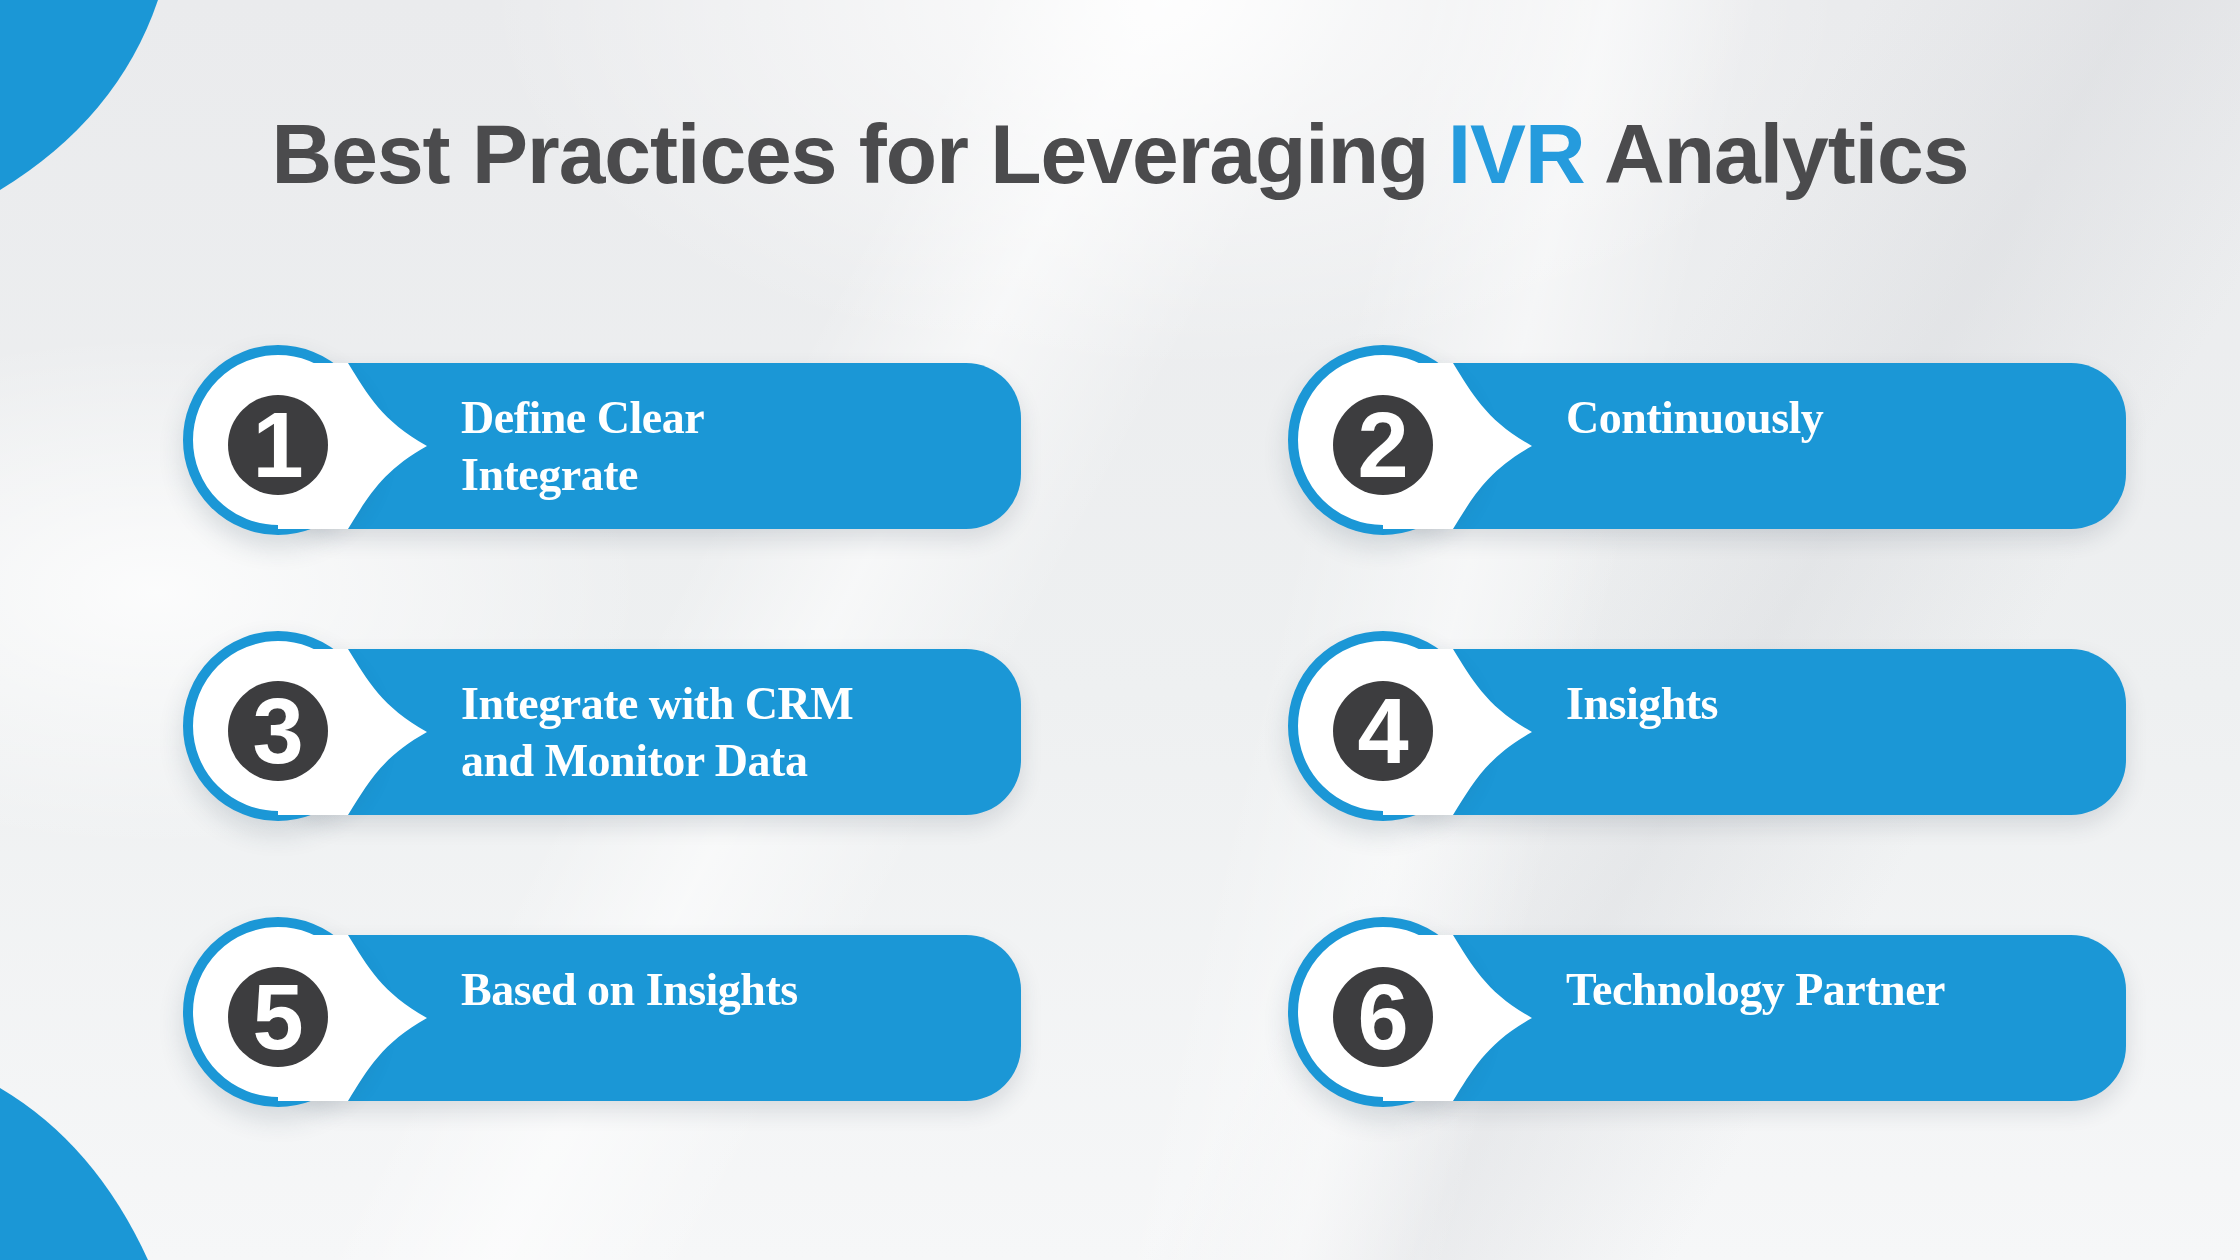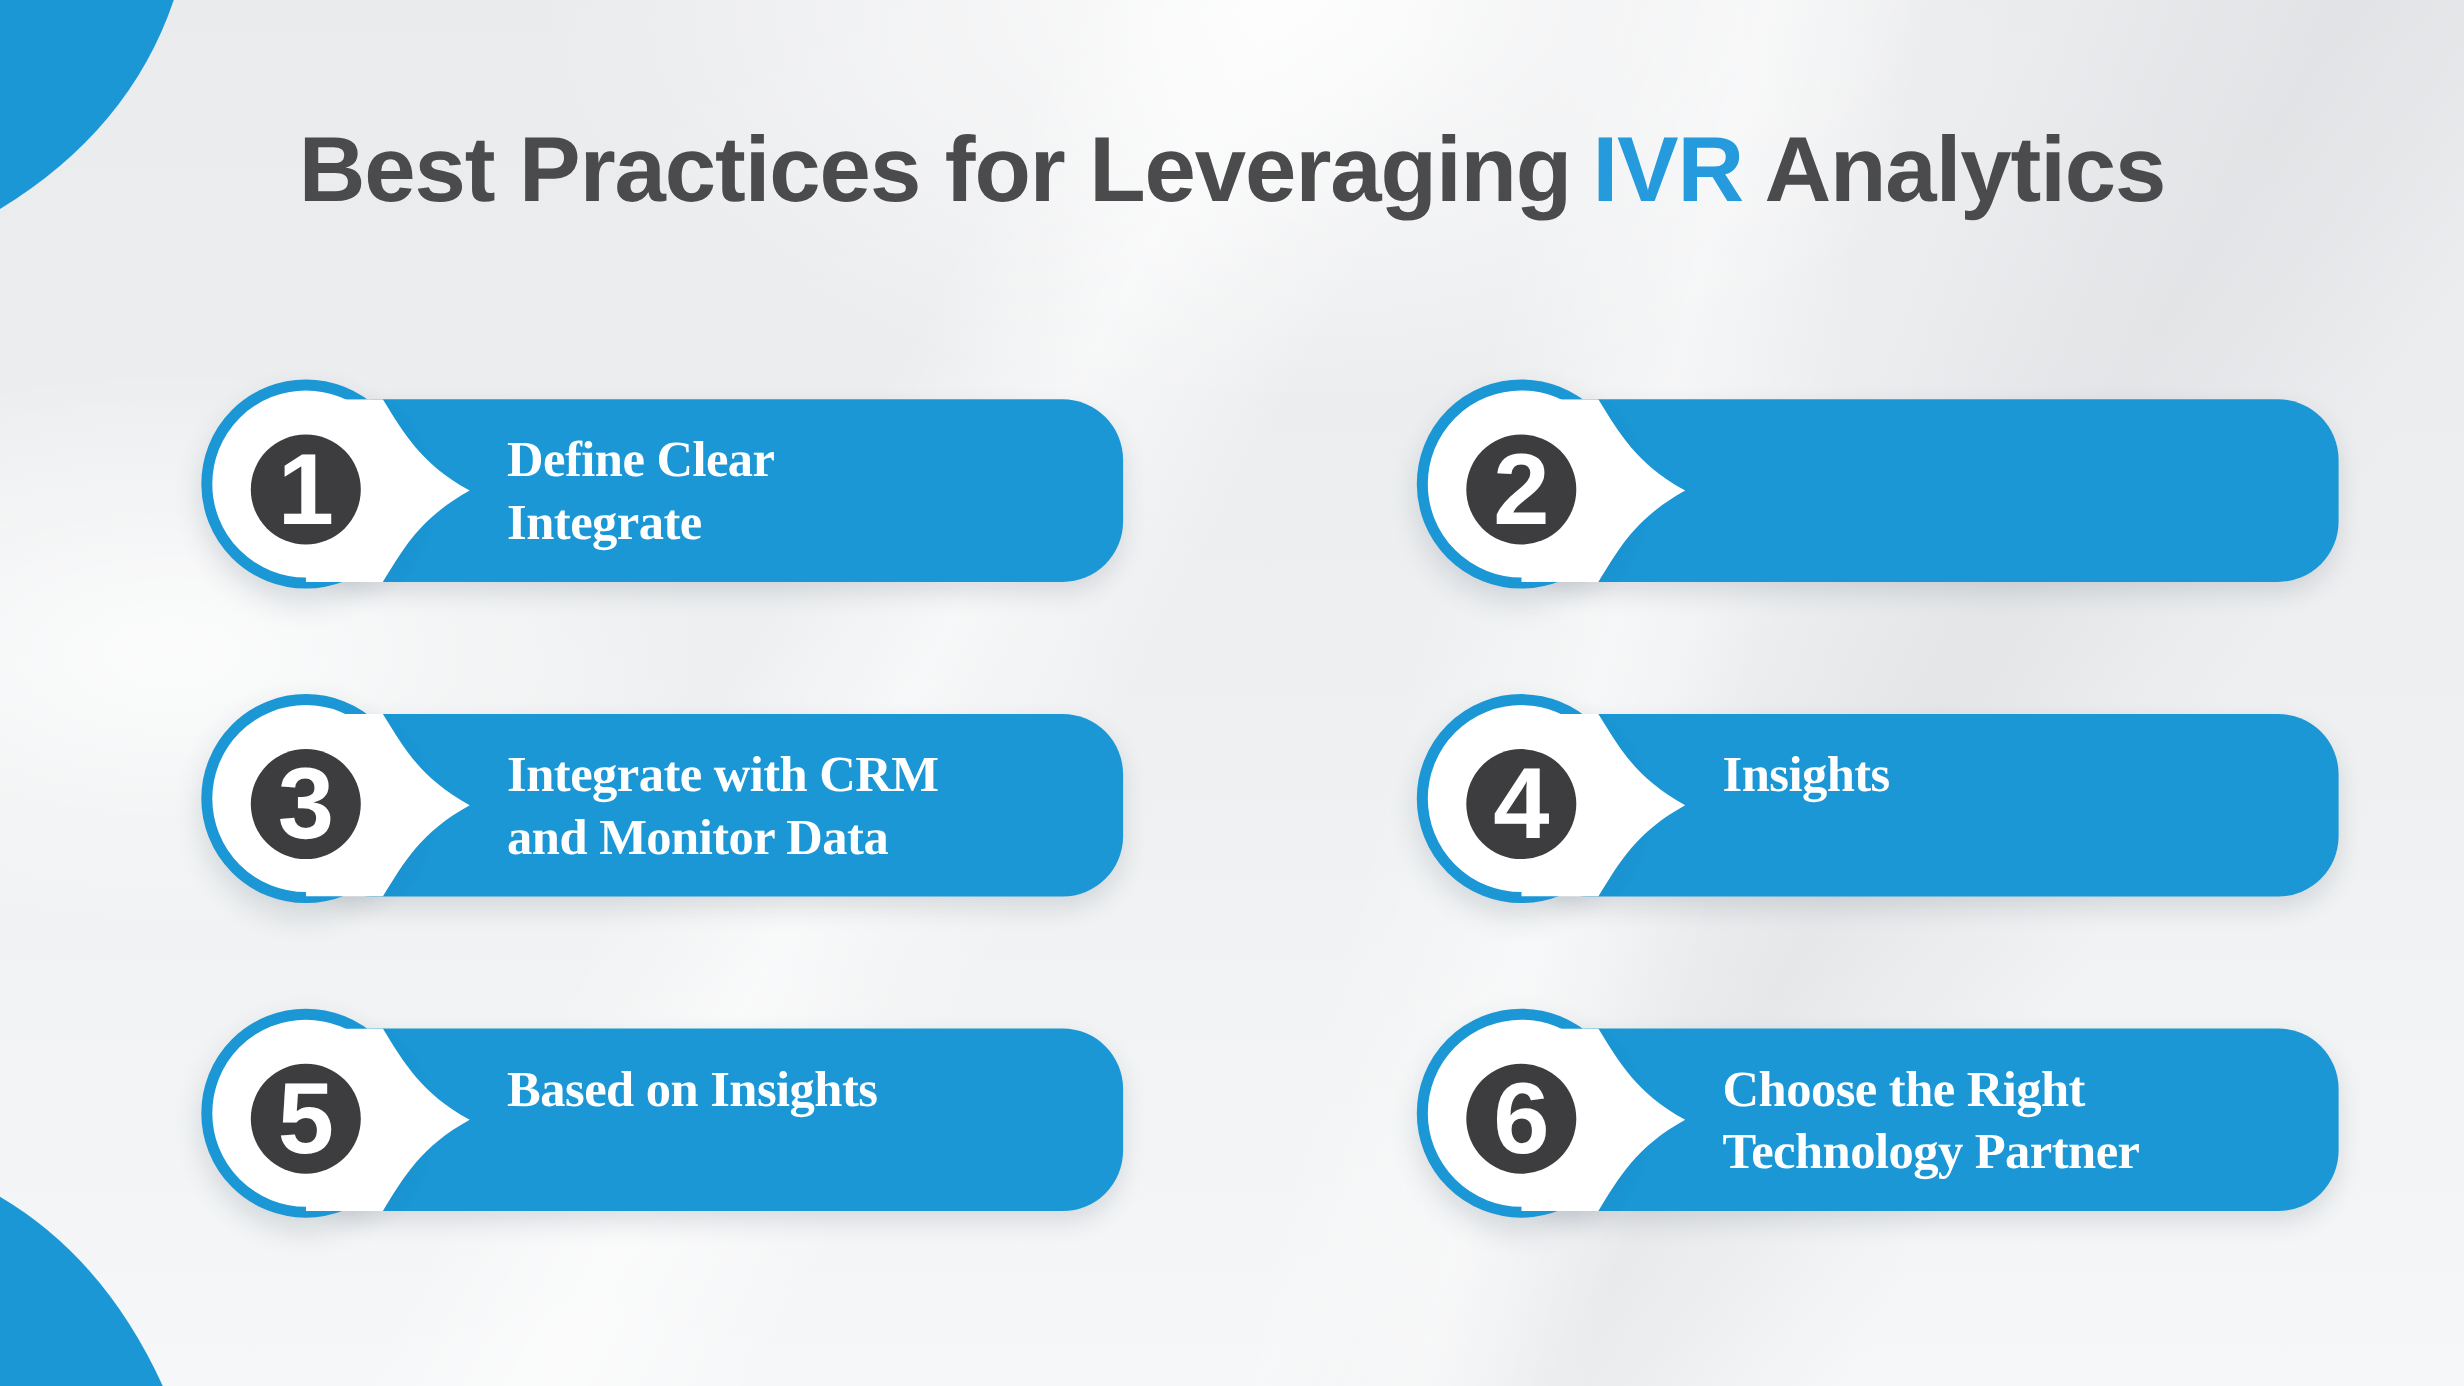--- a/index.html
+++ b/index.html
@@ -123,20 +123,21 @@
   <div class="step col-r row-1">
     <div class="pill"></div>
     <div class="ring"></div>
     <svg class="tail-overlay" viewBox="0 0 155 166">
       <path d="M0 0 L70 0 C90 32 104 58 149 83 C104 108 90 134 70 166 L0 166 Z" fill="#ffffff"></path>
     </svg>
     <div class="numcircle">
       <span>2</span>
     </div>
     <div class="label">
+      <span>Continuously</span>
     </div>
   </div>
 
   <div class="step col-l row-2">
     <div class="pill"></div>
     <div class="ring"></div>
     <svg class="tail-overlay" viewBox="0 0 155 166">
       <path d="M0 0 L70 0 C90 32 104 58 149 83 C104 108 90 134 70 166 L0 166 Z" fill="#ffffff"></path>
     </svg>
     <div class="numcircle">
@@ -179,18 +180,17 @@
   <div class="step col-r row-3">
     <div class="pill"></div>
     <div class="ring"></div>
     <svg class="tail-overlay" viewBox="0 0 155 166">
       <path d="M0 0 L70 0 C90 32 104 58 149 83 C104 108 90 134 70 166 L0 166 Z" fill="#ffffff"></path>
     </svg>
     <div class="numcircle">
       <span>6</span>
     </div>
     <div class="label">
-      <span>Choose the Right</span>
       <span>Technology Partner</span>
     </div>
   </div>
 
 </div>
 
 </body></html>

